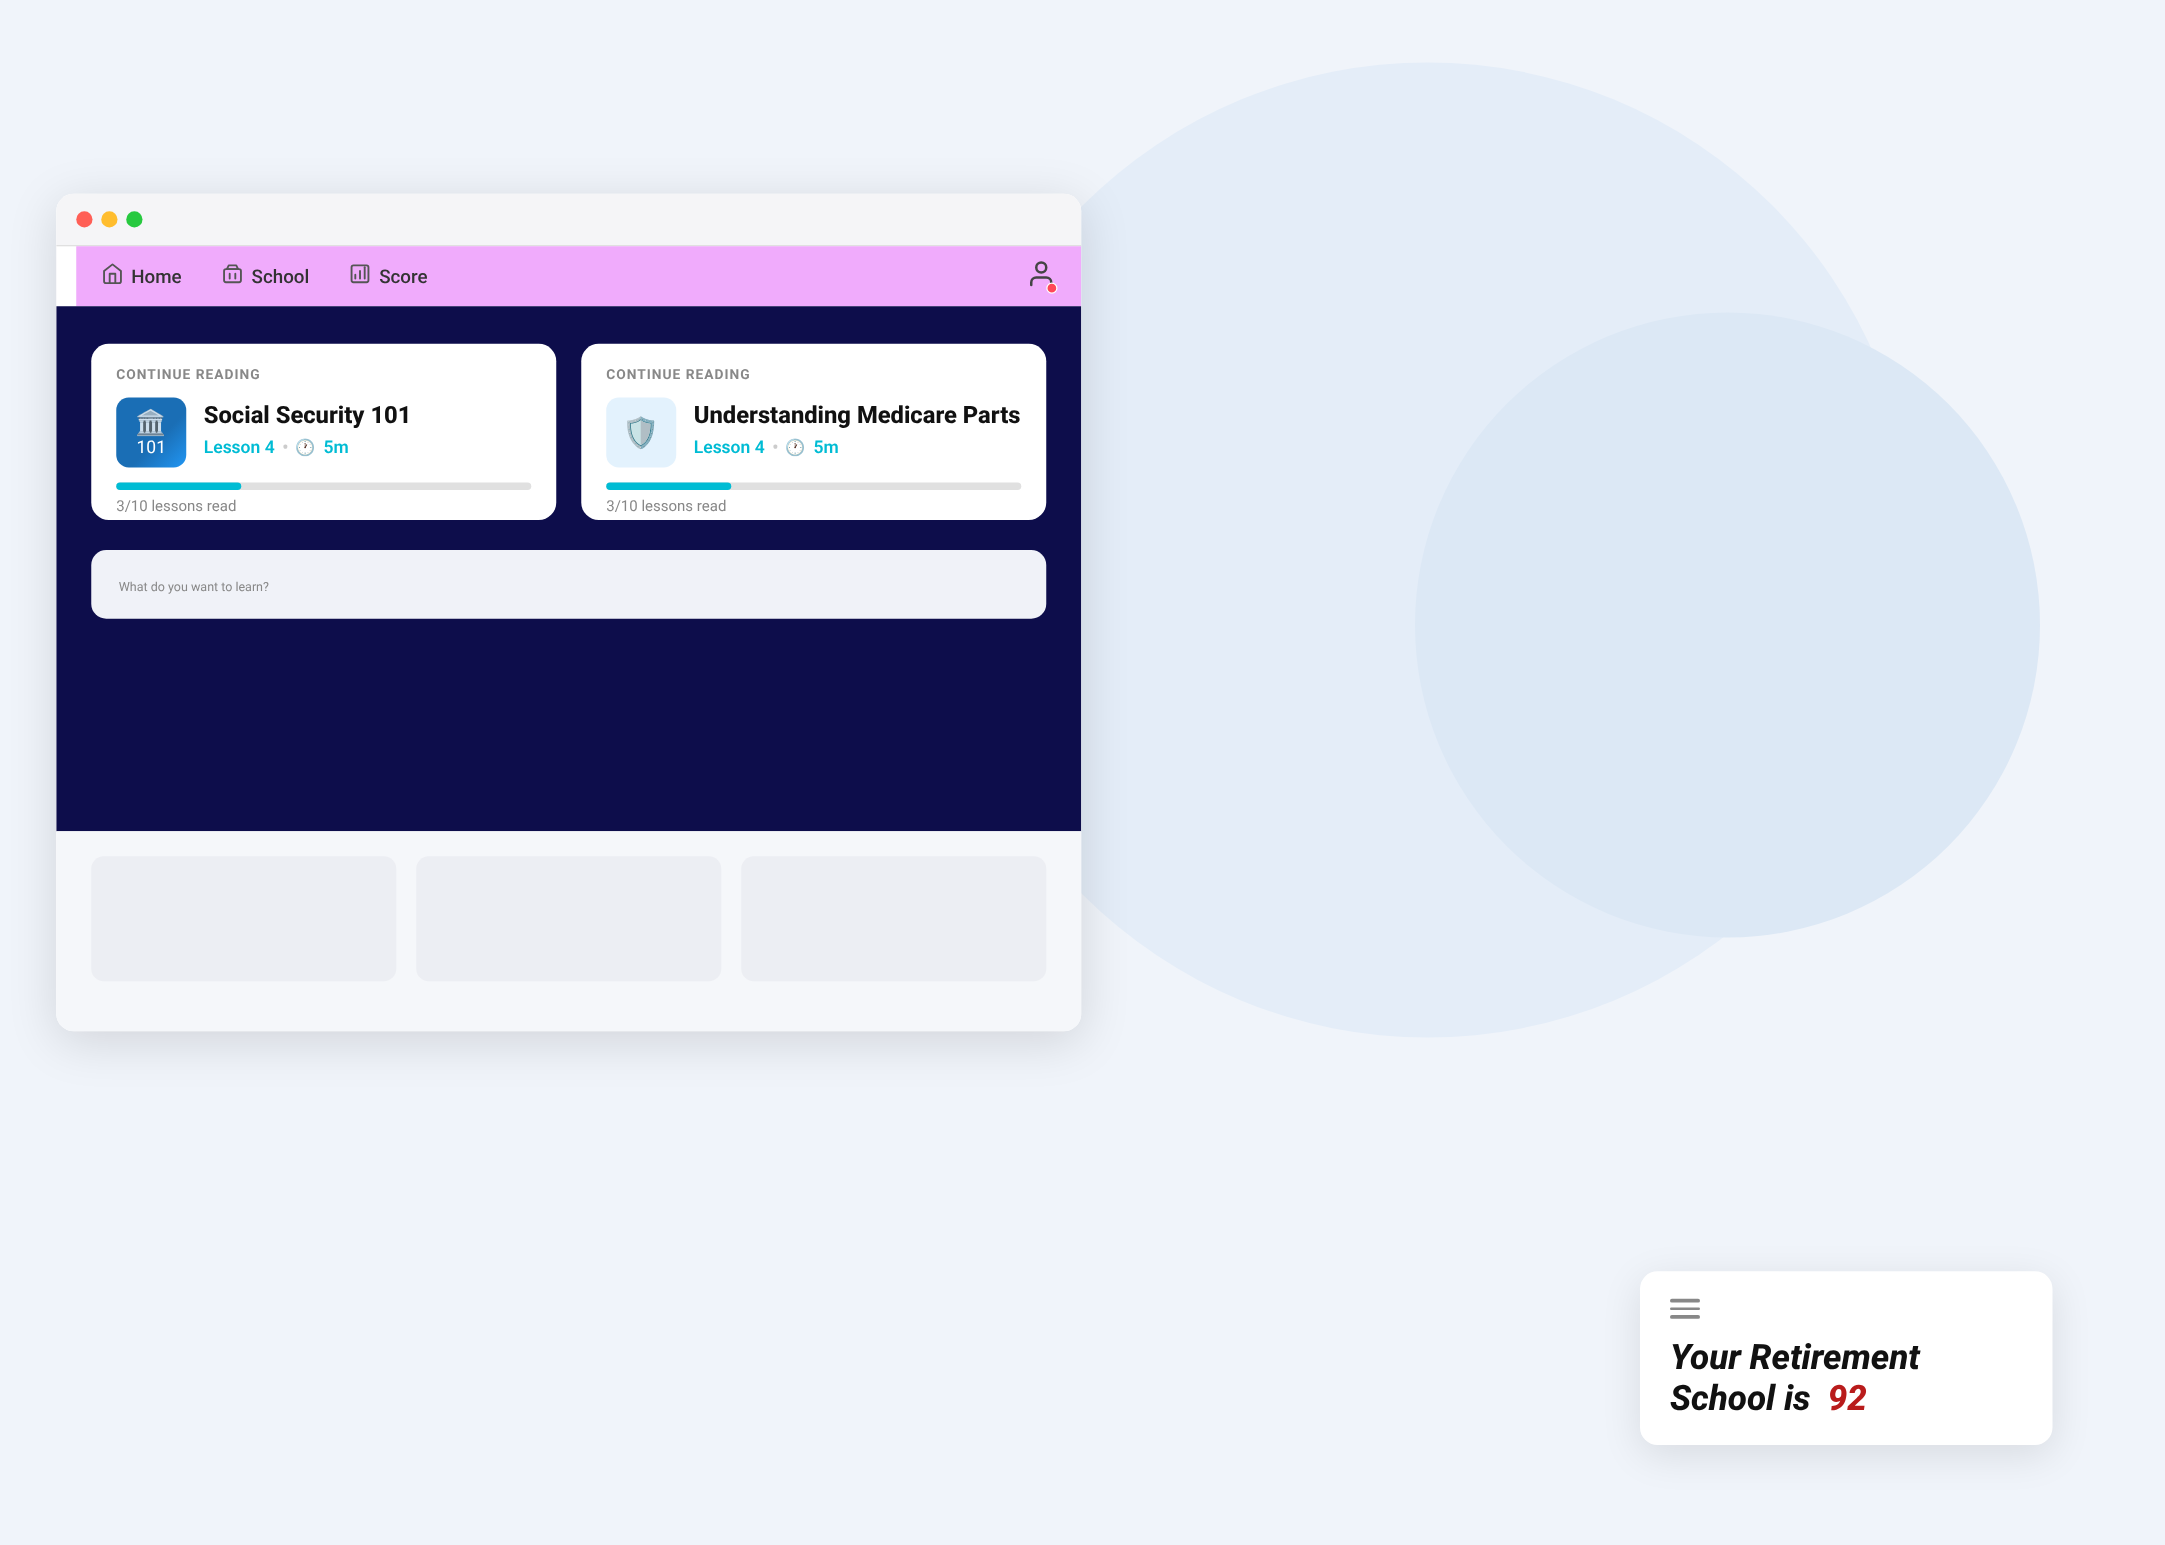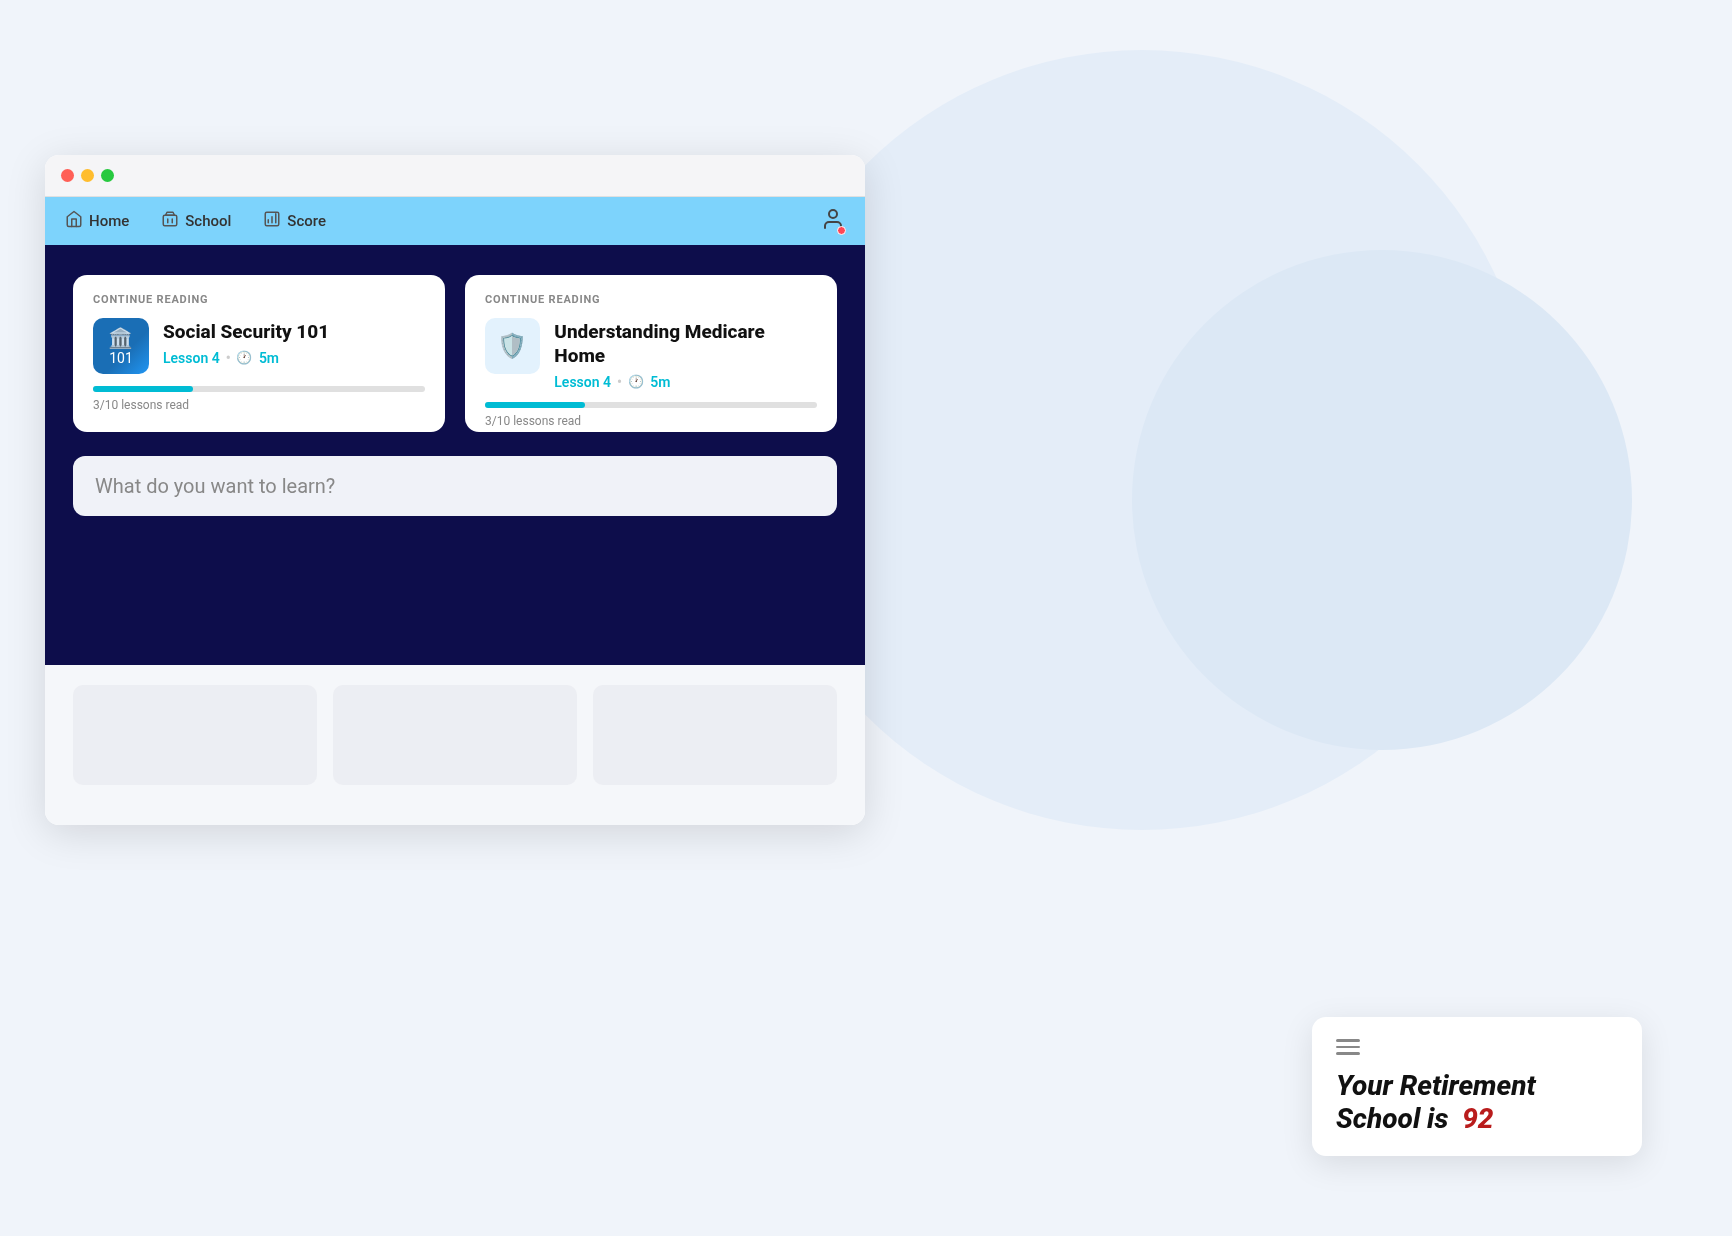--- a/index.html
+++ b/index.html
@@ -64,25 +64,26 @@
       width: 13px;
       height: 13px;
       border-radius: 50%;
     }
     .dot-red { background: #ff5f56; }
     .dot-yellow { background: #ffbd2e; }
     .dot-green { background: #27c93f; }
 
     
     .nav-bar {
-      background: #7dd3fc;
+      background: #f0abfc;
       padding: 10px 20px;
       display: flex;
       align-items: center;
       gap: 32px;
+      margin-left: 16px;
     }
     .nav-item {
       display: flex;
       align-items: center;
       gap: 6px;
       font-size: 15px;
       color: #333;
       cursor: pointer;
       font-weight: 500;
     }
@@ -210,21 +211,21 @@
     }
 
     
     .search-bar-wrap {
       background: #f0f2f8;
       border-radius: 12px;
       padding: 18px 22px;
       margin-top: 0;
     }
     .search-placeholder {
-      font-size: 20px;
+      font-size: 10px;
       color: #888;
     }
 
     
     .bottom-area {
       background: #f5f7fa;
       padding: 20px 28px;
       min-height: 160px;
     }
     .bottom-cards-row {
@@ -413,21 +414,21 @@
         </div>
       </div>
 
       <div class="reading-card">
         <div class="card-label">CONTINUE READING</div>
         <div class="card-content">
           <div class="med-badge">
             <span>🛡️</span>
           </div>
           <div>
-            <div class="card-title">Understanding Medicare Home</div>
+            <div class="card-title">Understanding Medicare Parts</div>
             <div class="card-meta">
               <span>Lesson 4</span>
               <span class="meta-dot">•</span>
               <span class="clock-icon">🕐</span>
               <span>5m</span>
             </div>
           </div>
         </div>
         <div class="progress-wrap">
           <div class="progress-bar-bg">

